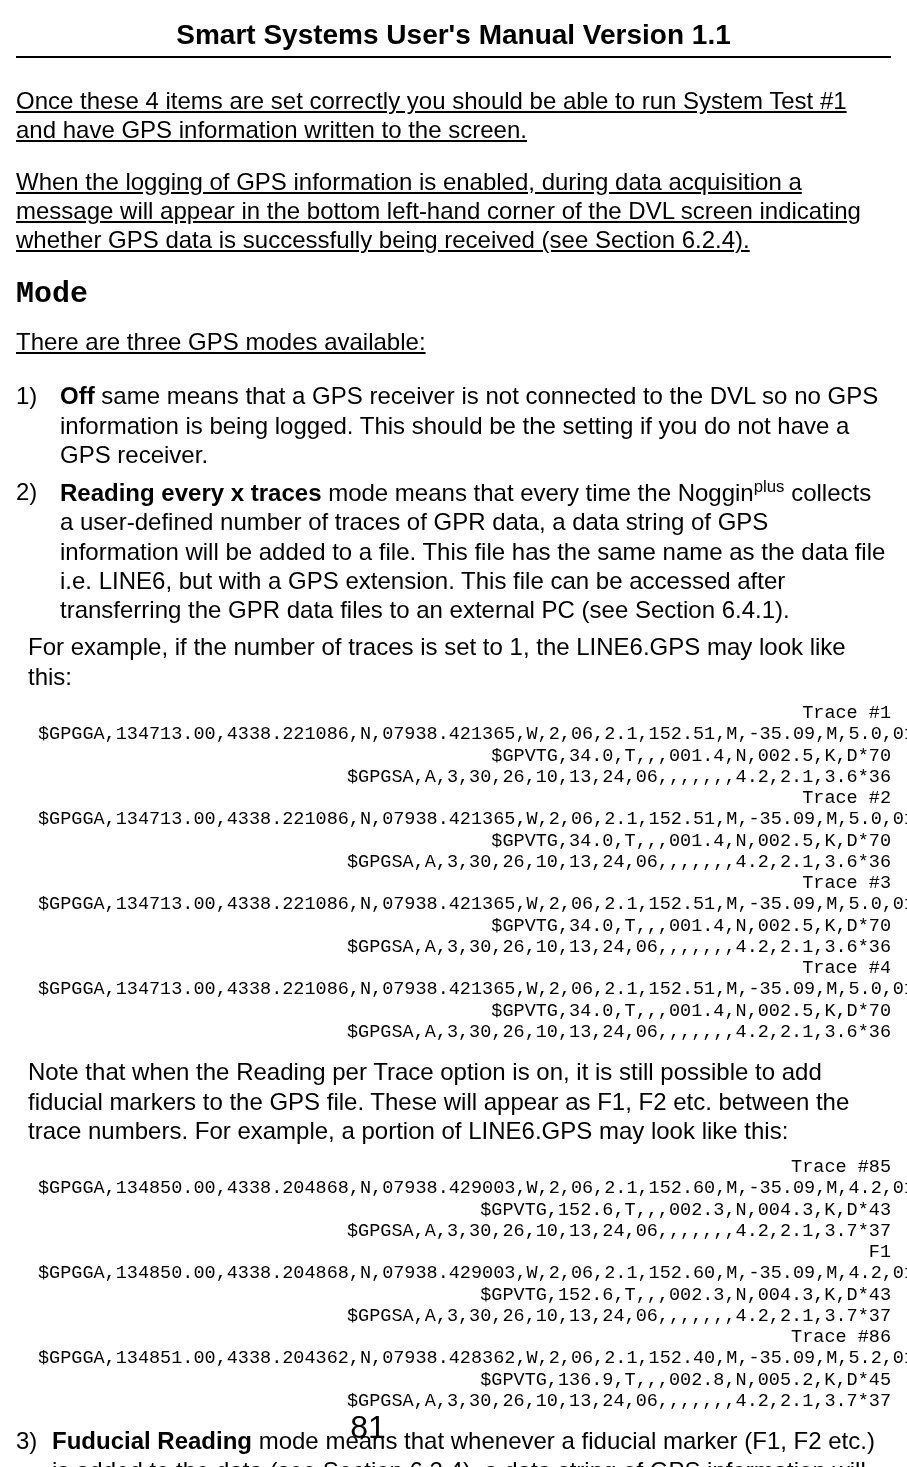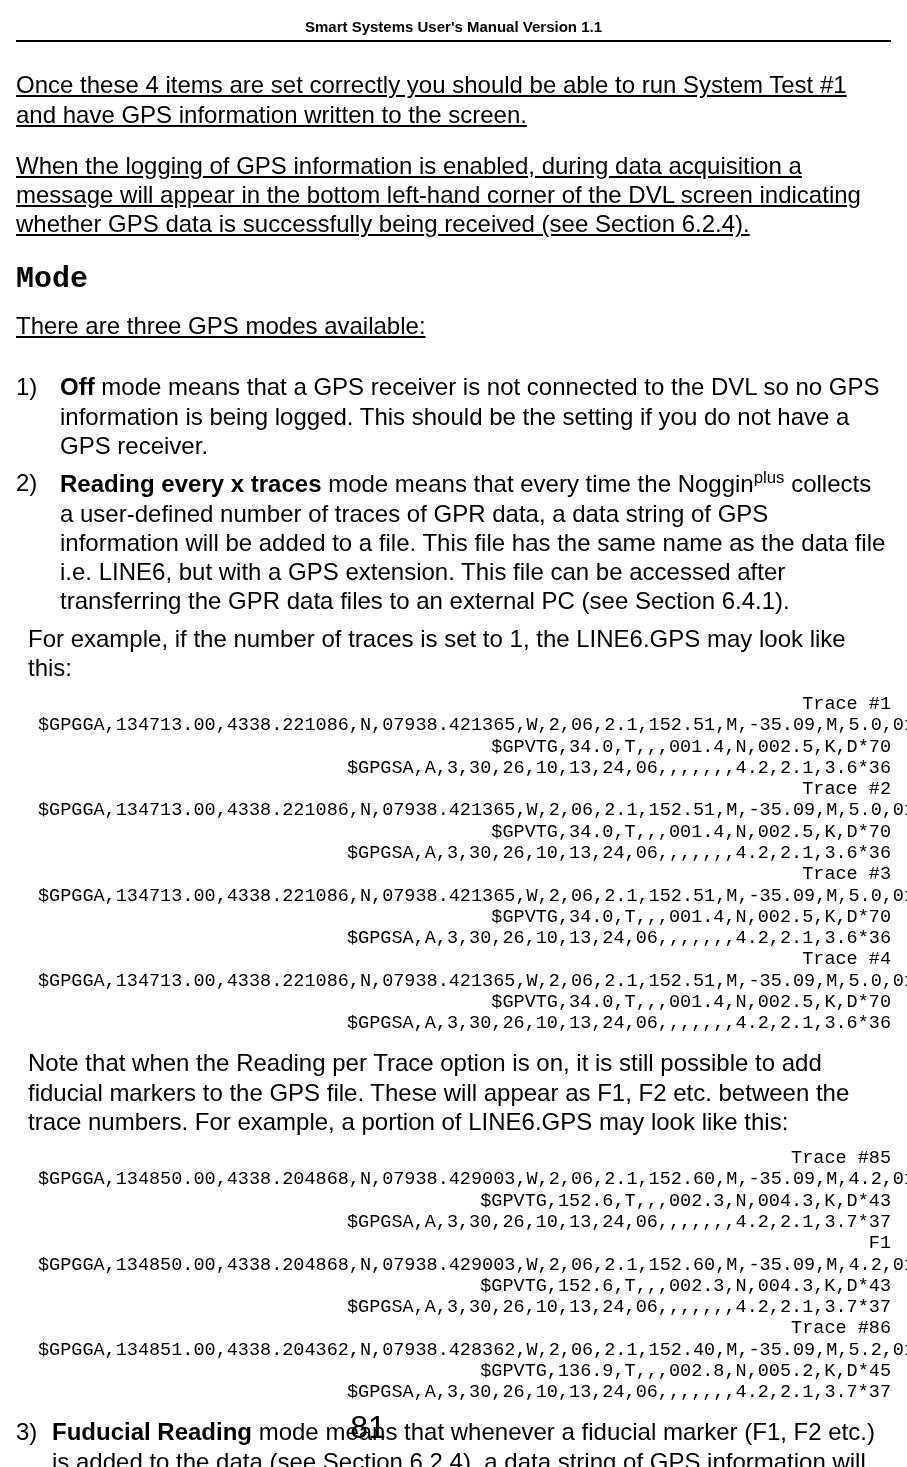--- a/index.html
+++ b/index.html
@@ -12,21 +12,21 @@
     font-family: Arial, Helvetica, sans-serif;
     font-size: 24px;
     line-height: 1.22;
     position: relative;
     box-sizing: border-box;
     padding: 18px 16px 0 16px;
   }
   .header {
     text-align: center;
     font-weight: bold;
-    font-size: 15px;
+    font-size: 28px;
     margin-bottom: 4px;
   }
   .rule {
     border: 0;
     border-top: 2px solid #000;
     margin: 0 0 28px 0;
   }
   .para {
     margin: 0 0 22px 0;
     text-decoration: underline;
@@ -78,26 +78,26 @@
 
 <div class="header">Smart Systems User's Manual Version 1.1</div>
 <hr class="rule">
 
 <p class="para">Once these 4 items are set correctly you should be able to run System Test #1 and have GPS information written to the screen.</p>
 
 <p class="para">When the logging of GPS information is enabled, during data acquisition a message will appear in the bottom left-hand corner of the DVL screen indicating whether GPS data is successfully being received (see Section 6.2.4).</p>
 
 <div class="h2">Mode</div>
 
-<p class="para" style="margin-bottom:32px">There are three GPS modes available:</p>
+<p class="para" style="margin-bottom:25px">There are three GPS modes available:</p>
 
 <div class="list-item">
   <div class="list-num">1)</div>
   <div class="list-body">
-    <span class="bold">Off</span><span> mode means that a GPS receiver is not connected to the DVL so no GPS information is being logged.  This should be the setting if you do not have a GPS receiver.</span>
+    <span class="bold">Off</span><span> same means that a GPS receiver is not connected to the DVL so no GPS information is being logged.  This should be the setting if you do not have a GPS receiver.</span>
   </div>
 </div>
 
 <div class="list-item">
   <div class="list-num">2)</div>
   <div class="list-body">
     <span class="bold">Reading every x traces</span><span> mode means that every time the Noggin</span><span class="sup">plus</span><span> collects a user-defined number of traces of GPR data, a data string of GPS information will be added to a file.  This file has the same name as the data file i.e. LINE6, but with a GPS extension.  This file can be accessed after transferring the GPR data files to an external PC (see Section 6.4.1).</span>
   </div>
 </div>
 

